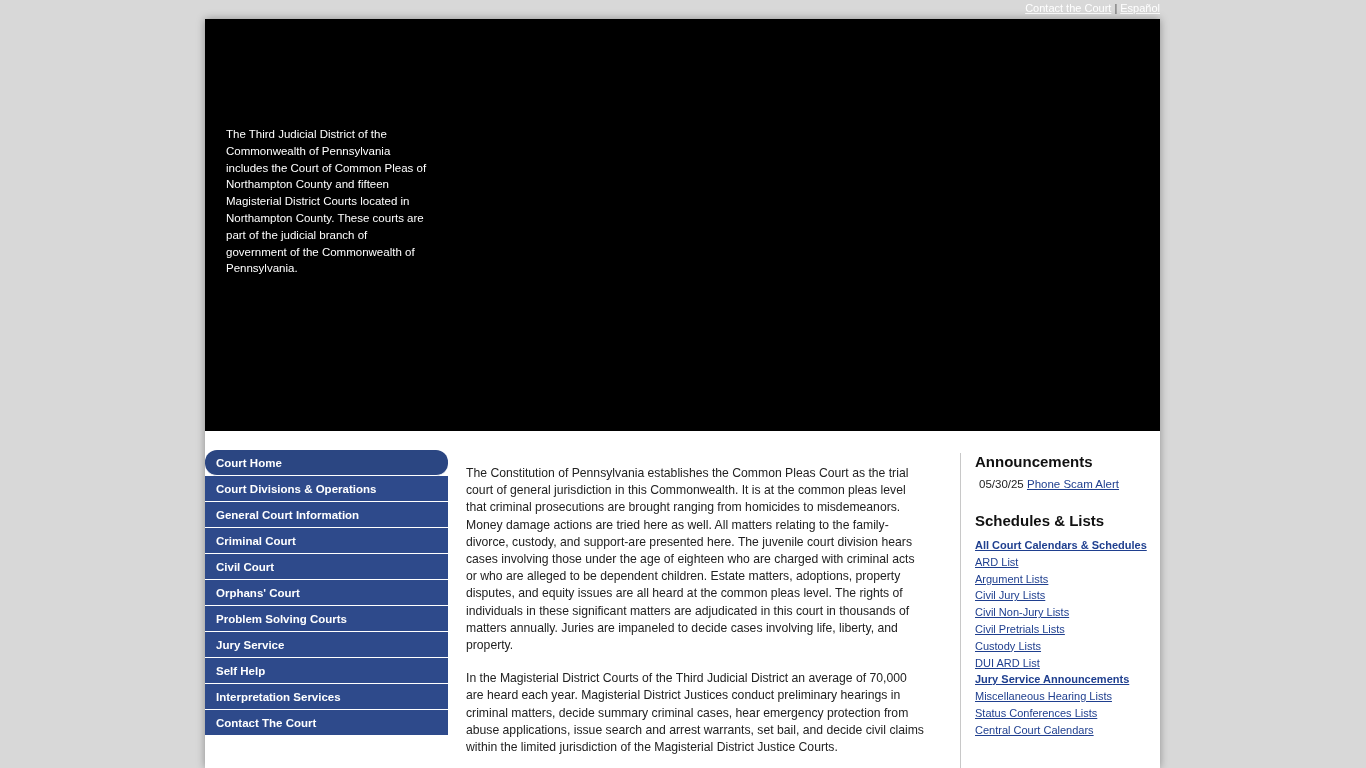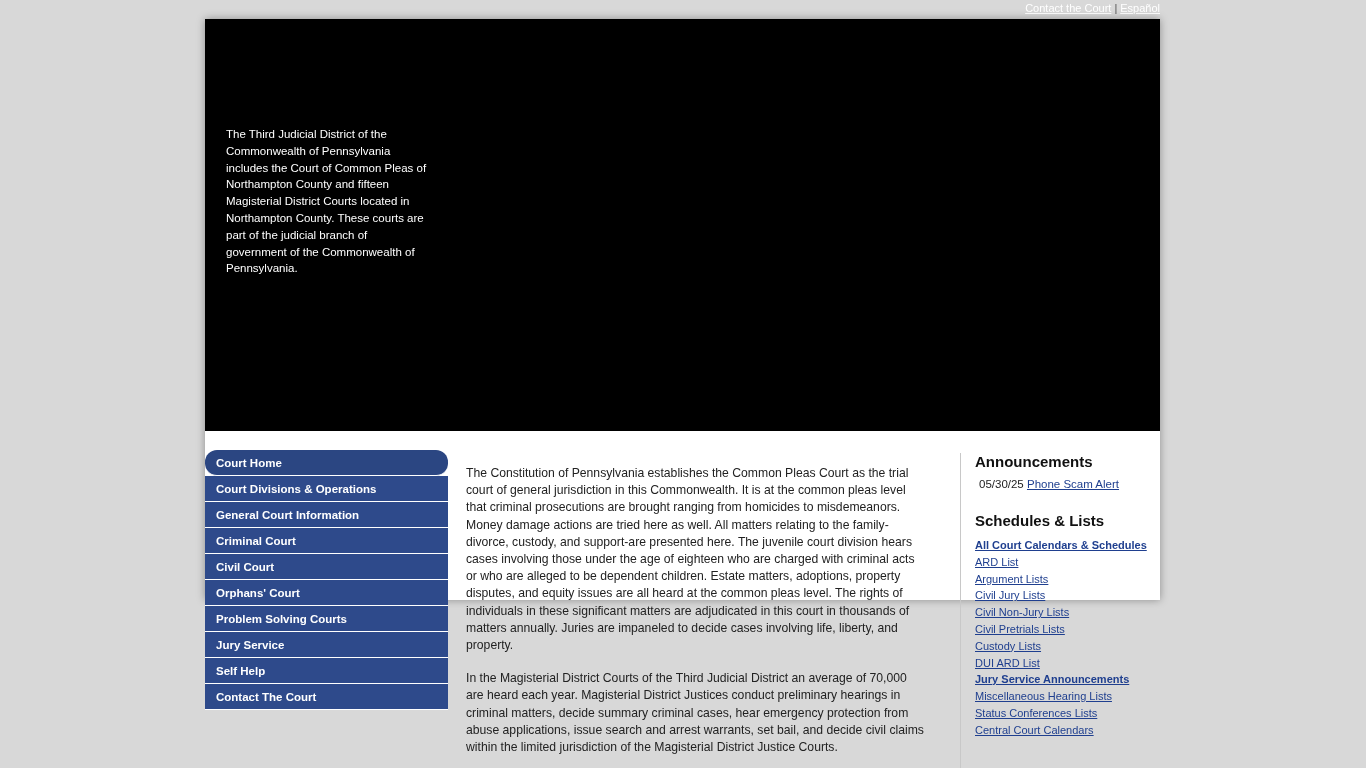--- a/index.html
+++ b/index.html
@@ -38,21 +38,21 @@
   .topbar .sep {
     color: #555555;
     margin: 0 3px;
   }
 
   .site {
     position: absolute;
     left: 205px;
     top: 19px;
     width: 955px;
-    height: 581px;
+    height: 749px;
     background: #ffffff;
     box-shadow: 0 0 8px rgba(0,0,0,0.35);
     text-decoration: underline;
   }
 
   .banner {
     position: absolute;
     left: 0;
     top: 0;
     width: 955px;
@@ -179,20 +179,21 @@
       <div class="nav">
         <a class="nav-item first" href="#">Court Home</a>
         <a class="nav-item" href="#">Court Divisions &amp; Operations</a>
         <a class="nav-item" href="#">General Court Information</a>
         <a class="nav-item" href="#">Criminal Court</a>
         <a class="nav-item" href="#">Civil Court</a>
         <a class="nav-item" href="#">Orphans' Court</a>
         <a class="nav-item" href="#">Problem Solving Courts</a>
         <a class="nav-item" href="#">Jury Service</a>
         <a class="nav-item" href="#">Self Help</a>
+        <a class="nav-item" href="#">Interpretation Services</a>
         <a class="nav-item" href="#">Contact The Court</a>
       </div>
 
       <div class="main">
         <p>The Constitution of Pennsylvania establishes the Common Pleas Court as the trial court of general jurisdiction in this Commonwealth. It is at the common pleas level that criminal prosecutions are brought ranging from homicides to misdemeanors. Money damage actions are tried here as well. All matters relating to the family-divorce, custody, and support-are presented here. The juvenile court division hears cases involving those under the age of eighteen who are charged with criminal acts or who are alleged to be dependent children. Estate matters, adoptions, property disputes, and equity issues are all heard at the common pleas level. The rights of individuals in these significant matters are adjudicated in this court in thousands of matters annually. Juries are impaneled to decide cases involving life, liberty, and property.</p>
         <p>In the Magisterial District Courts of the Third Judicial District an average of 70,000 are heard each year. Magisterial District Justices conduct preliminary hearings in criminal matters, decide summary criminal cases, hear emergency protection from abuse applications, issue search and arrest warrants, set bail, and decide civil claims within the limited jurisdiction of the Magisterial District Justice Courts.</p>
 
       </div>
 
       <div class="right">

